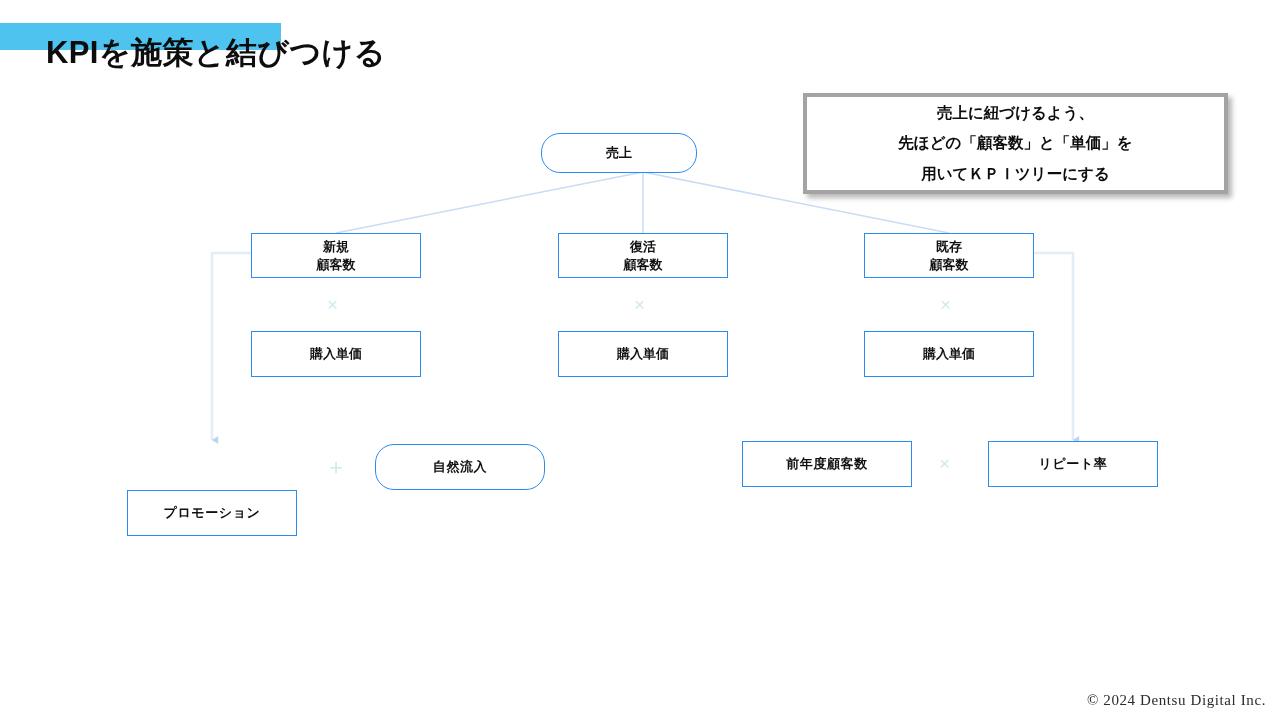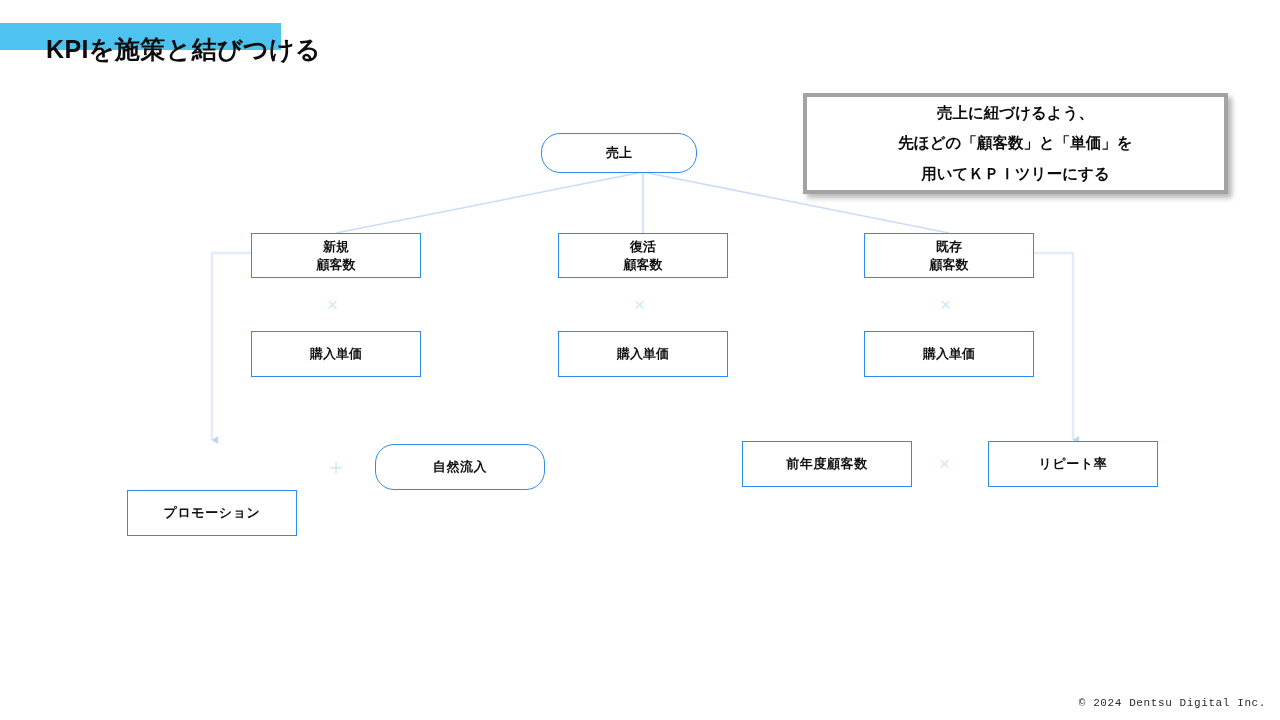--- a/index.html
+++ b/index.html
@@ -22,21 +22,21 @@
     left: 0;
     top: 23px;
     width: 281px;
     height: 27px;
     background: #4ec3f0;
   }
   #page-title {
     position: absolute;
     left: 46px;
     top: 37px;
-    font-size: 25px;
+    font-size: 31px;
     font-weight: bold;
     letter-spacing: 0.4px;
     line-height: 1;
     color: #0d0d0d;
     white-space: nowrap;
   }
 
   
   #callout {
     position: absolute;
@@ -104,22 +104,22 @@
     line-height: 1;
     user-select: none;
   }
   .op.plus { color: #cfe9e6; font-size: 22px; }
 
   
   #footer-copyright {
     position: absolute;
     right: 14px;
     bottom: 11px;
-    font-family: Liberation Mono, monospace;
-    font-size: 11px;
+    font-family: Liberation Serif, serif;
+    font-size: 15px;
     letter-spacing: 0.6px;
     color: #2b2b2b;
     white-space: nowrap;
   }
 </style>
 </head>
 <body>
 
 <div id="title-highlight"></div>
 <div id="page-title">KPIを施策と結びつける</div>

